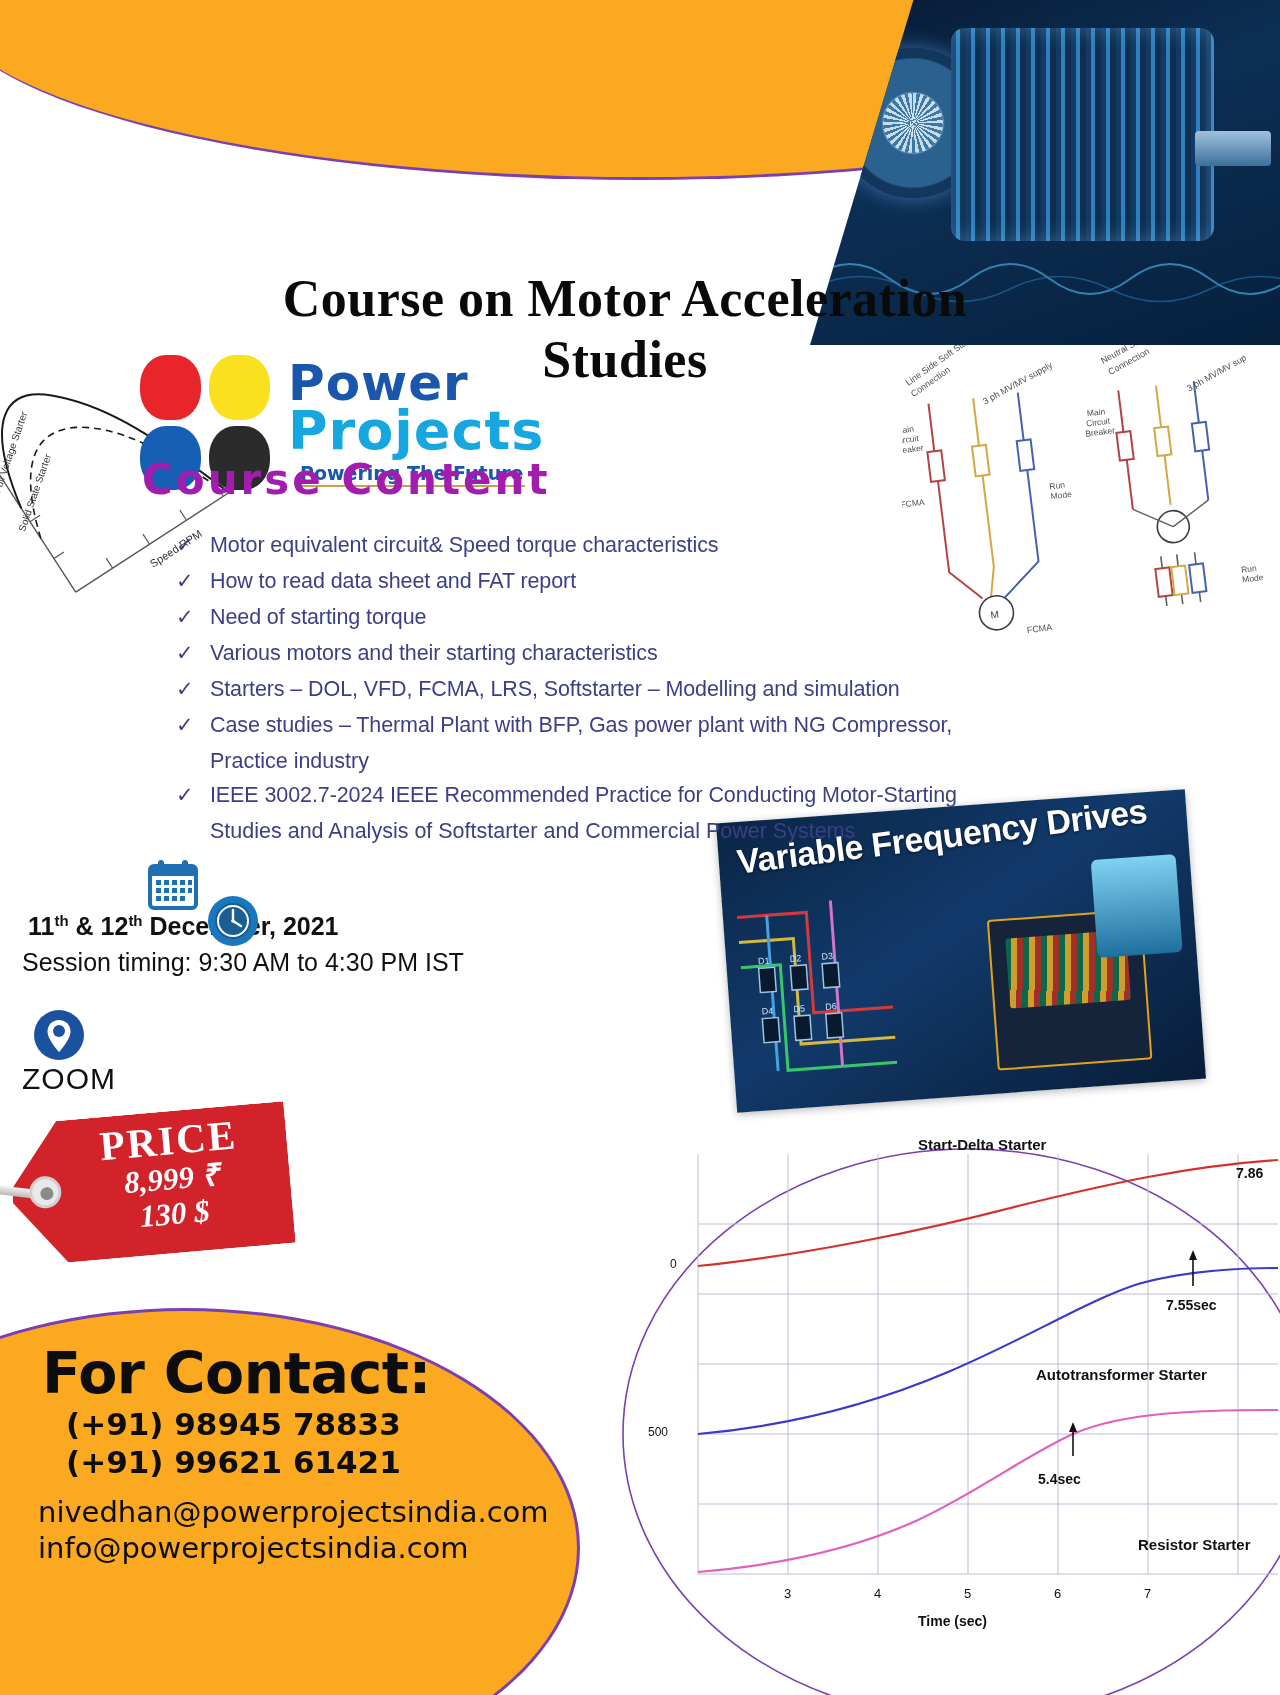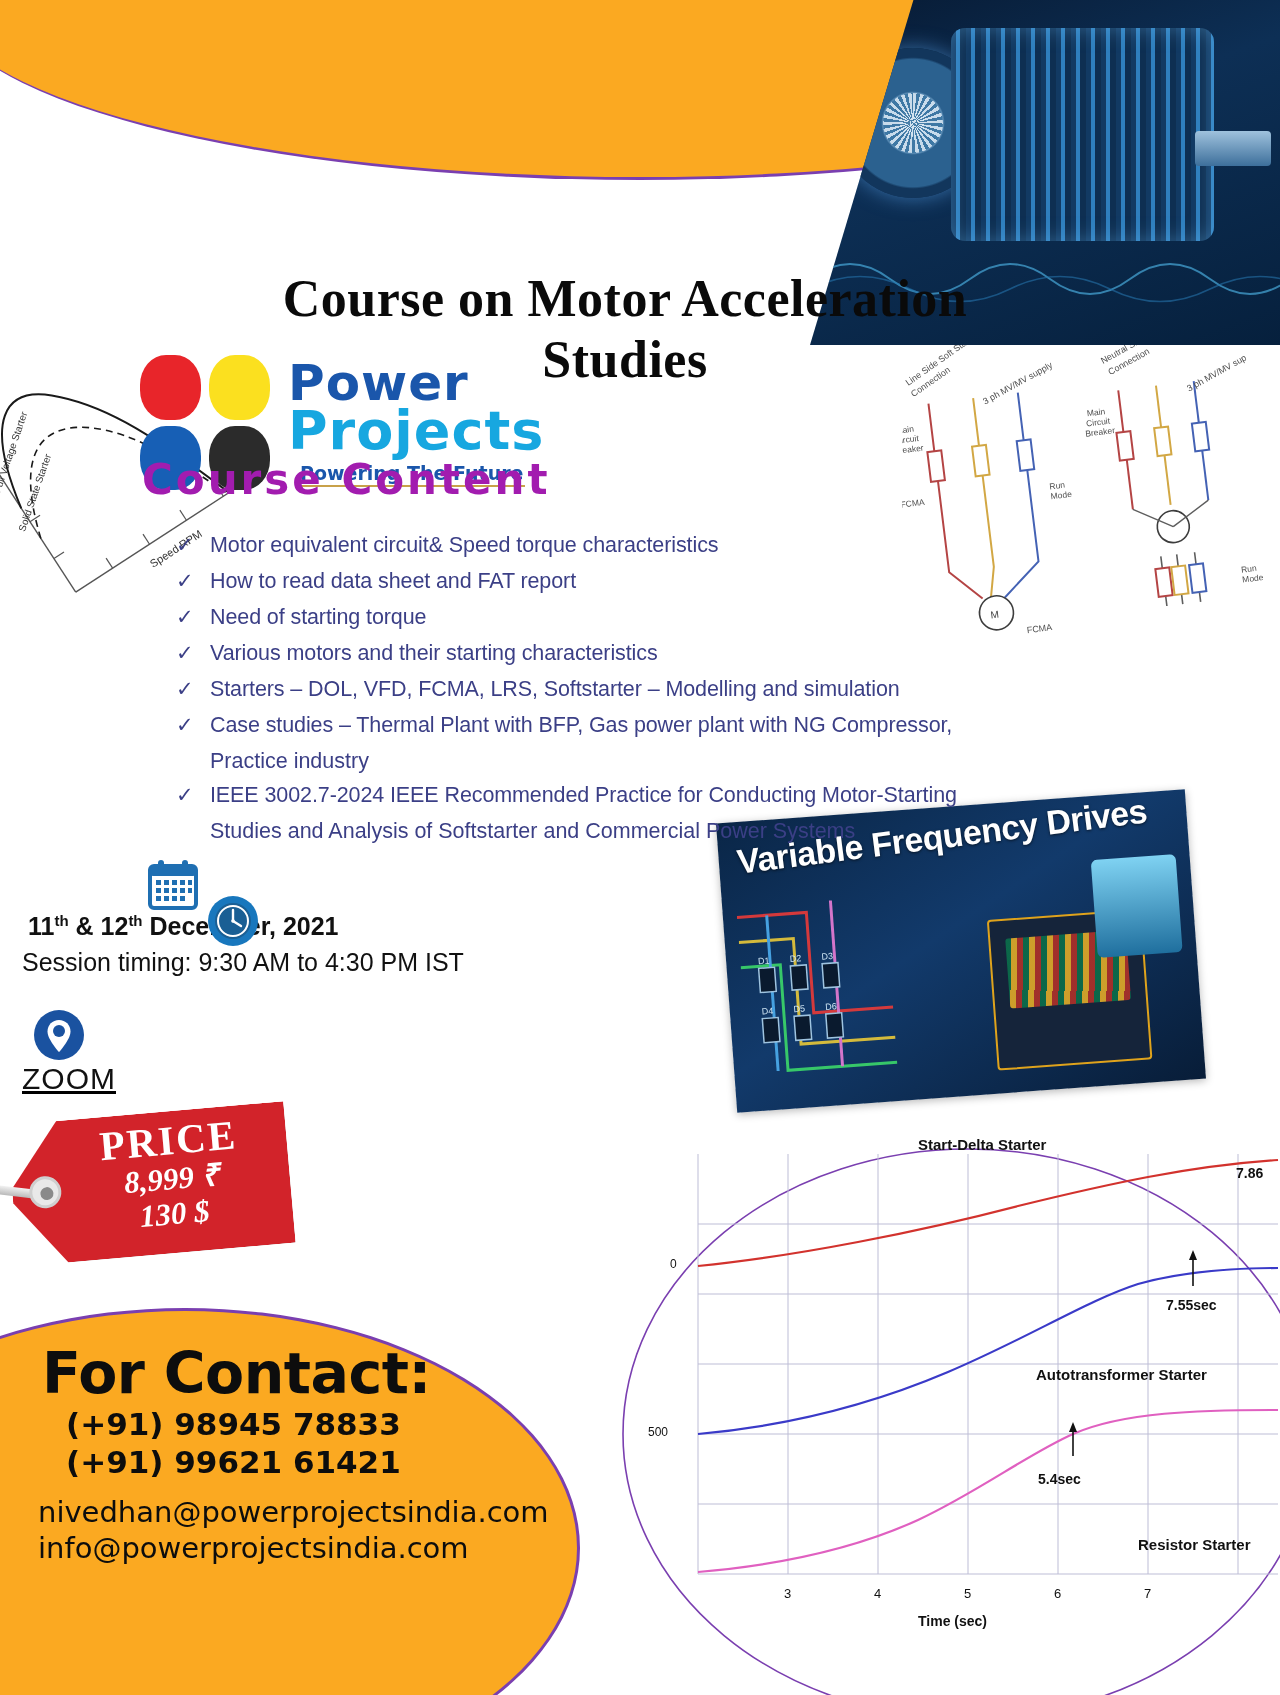--- a/index.html
+++ b/index.html
@@ -235,21 +235,21 @@
   .info-icon { flex: 0 0 auto; width: 54px; height: 54px; margin-right: 20px; }
   .info-text {
     font-family: "Liberation Sans", sans-serif;
     font-weight: bold;
     font-size: 25px;
     color: #111;
     white-space: nowrap;
   }
   #row-date { left: 28px; top: 858px; }
   #row-time { left: 22px; top: 894px; }
-  #row-venue { left: 22px; top: 1008px; text-decoration: underline; }
+  #row-venue { left: 22px; top: 1008px; }
   #row-date .info-text { font-size: 25px; }
   #row-venue .info-text { font-weight: normal; font-size: 30px; letter-spacing: 1px; }
   #row-time .info-text { font-weight: normal; font-size: 25px; }
   sup { font-size: 0.6em; vertical-align: super; }
 
   
   .vfd-photo {
     position: absolute;
     left: 726px;
     top: 806px;

